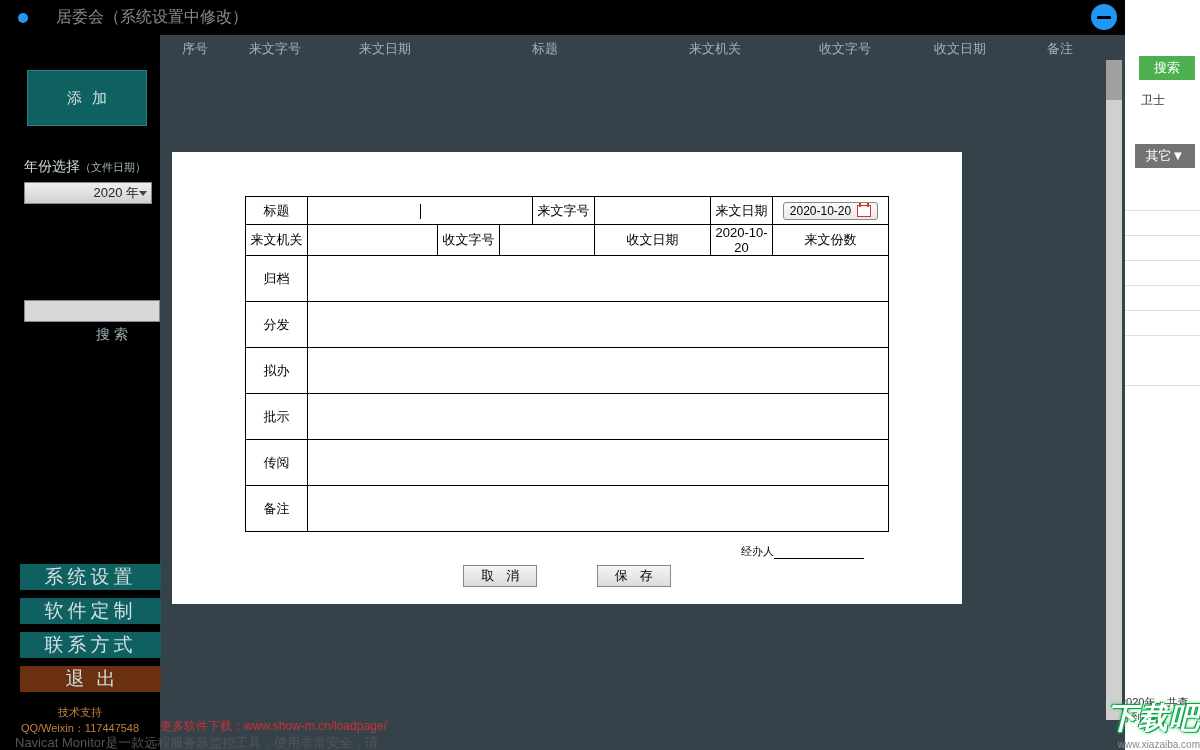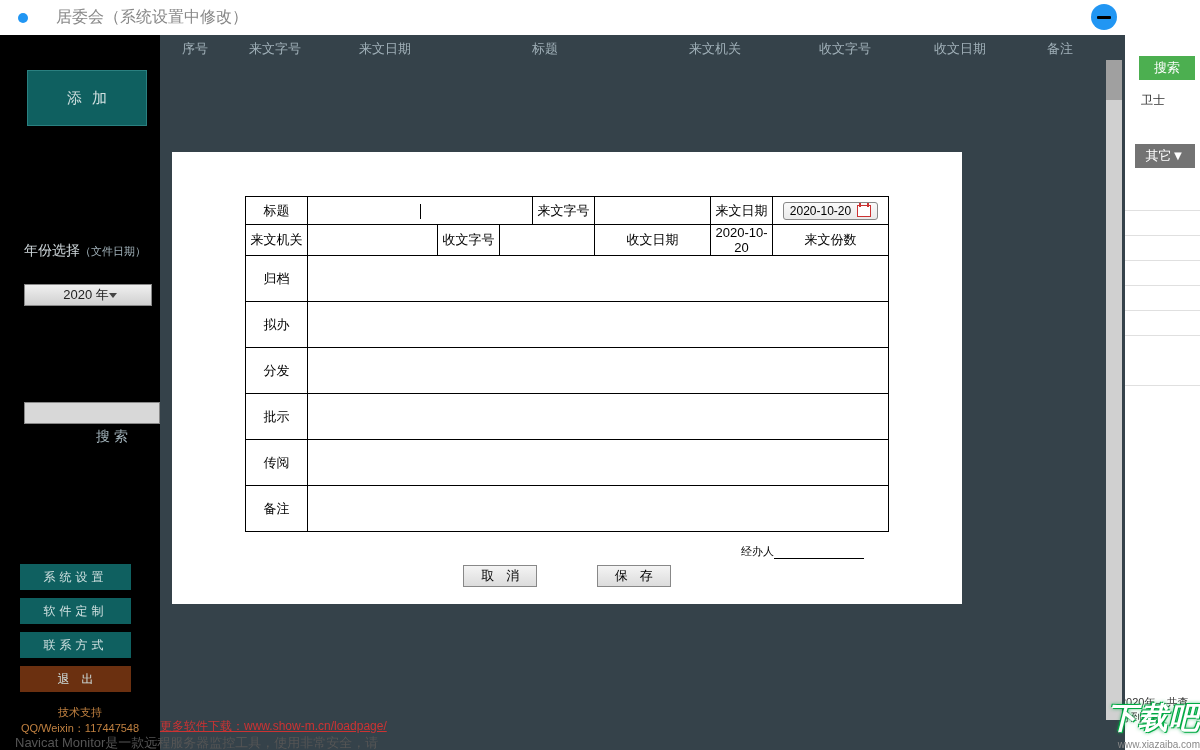--- a/index.html
+++ b/index.html
@@ -8,49 +8,49 @@
 
 .right-panel { position: absolute; right: 0; top: 0; width: 80px; height: 750px; background: #fff; z-index: 0; }
 .search-btn { position: absolute; right: 5px; top: 56px; width: 56px; height: 24px; background: #4caf50; color: #fff; display: flex; align-items: center; justify-content: center; font-size: 13px; }
 .right-text1 { position: absolute; right: 35px; top: 92px; font-size: 12px; color: #333; }
 .other-btn { position: absolute; right: 5px; top: 144px; width: 60px; height: 24px; background: #737373; color: #fff; display: flex; align-items: center; justify-content: center; font-size: 13px; }
 .right-lines .rl { position: absolute; right: 0; width: 75px; height: 1px; background: #e0e0e0; }
 .status-line { position: absolute; right: 5px; bottom: 25px; font-size: 11px; color: #333; }
 
 
 .main-window { position: absolute; left: 0; top: 0; width: 1125px; height: 750px; background: #35424a; z-index: 1; }
-.titlebar { height: 35px; background: #ffffff; display: flex; align-items: center; padding-left: 18px; position: relative; }
+.titlebar { height: 35px; background: #000000; display: flex; align-items: center; padding-left: 18px; position: relative; }
 .titlebar-dot { width: 10px; height: 10px; border-radius: 50%; background: #2196f3; margin-right: 28px; }
 .titlebar-text { color: #888; font-size: 16px; }
 .min-btn { position: absolute; right: 8px; top: 4px; width: 26px; height: 26px; border-radius: 50%; background: #2196f3; display: flex; align-items: center; justify-content: center; }
 .min-btn::after { content: ""; width: 14px; height: 3px; background: #000; border-radius: 1px; }
 
 .col-headers { position: absolute; left: 165px; top: 40px; right: 15px; display: flex; color: #a0b0b8; font-size: 13px; }
 .col-headers span { text-align: center; }
 
 
 .sidebar { position: absolute; left: 0; top: 35px; width: 160px; height: 715px; background: #000; padding: 35px 10px 10px 24px; }
 .add-btn { width: 120px; height: 56px; margin: 0 auto; border: 1px solid #2a8080; background: #0f6060; color: #d0e0e0; display: flex; align-items: center; justify-content: center; font-size: 15px; letter-spacing: 10px; padding-left: 10px; }
-.year-label { margin-top: 116px; color: #d0d8dc; font-size: 14px; }
+.year-label { margin-top: 32px; color: #d0d8dc; font-size: 14px; }
 .year-sub { font-size: 11px; color: #a0b0b8; }
-.year-select { margin-top: 24px; width: 128px; height: 22px; background: linear-gradient(#f0f0f0,#d0d0d0); border: 1px solid #888; display: flex; align-items: center; justify-content: center; padding: 0 4px 0 8px; font-size: 13px; color: #222; }
+.year-select { margin-top: 6px; width: 128px; height: 22px; background: linear-gradient(#f0f0f0,#d0d0d0); border: 1px solid #888; display: flex; align-items: center; justify-content: flex-end; padding: 0 4px 0 8px; font-size: 13px; color: #222; }
 .year-select .arrow { width: 0; height: 0; border-left: 4px solid transparent; border-right: 4px solid transparent; border-top: 5px solid #444; }
 .search-input { margin-top: 96px; width: 136px; height: 22px; background: #d8d8d8; border: 1px solid #888; }
 .search-label { text-align: right; color: #a0b0b8; font-size: 14px; margin-top: 4px; padding-right: 18px; letter-spacing: 4px; }
 .side-btns { position: absolute; bottom: 50px; left: 20px; }
-.side-btn { width: 111px; height: 26px; background: #0f6060; color: #d0e0e0; display: flex; align-items: center; justify-content: center; font-size: 12px; margin-bottom: 8px; letter-spacing: 4px; }
+.side-btn { width: 141px; height: 26px; background: #0f6060; color: #d0e0e0; display: flex; align-items: center; justify-content: center; font-size: 19px; margin-bottom: 8px; letter-spacing: 4px; }
 .side-btn.exit { background: #6b3010; margin-top: 6px; letter-spacing: 12px; padding-left: 12px; }
 .tech-support { position: absolute; bottom: 14px; left: 0; width: 160px; text-align: center; color: #c08040; font-size: 11px; line-height: 1.4; }
 
 
 .vscroll { position: absolute; right: 3px; top: 60px; width: 16px; bottom: 30px; background: #d0d0d0; }
 .vscroll .thumb { width: 100%; height: 40px; background: #a0a0a0; }
 
 
-.footer-strip { position: absolute; left: 160px; bottom: 15px; color: #cc3333; font-size: 12px; text-decoration: underline; }
+.footer-strip { position: absolute; left: 160px; bottom: 15px; color: #cc3333; font-size: 12px; }
 .footer-cut { position: absolute; left: 15px; bottom: -2px; color: #555; font-size: 13px; }
 
 
 .modal { position: absolute; left: 172px; top: 152px; width: 790px; height: 452px; background: #fff; z-index: 5; padding: 44px 50px 20px 50px; }
 .form-table { border-collapse: collapse; width: 644px; margin: 0 auto; }
 .form-table td { border: 1px solid #000; height: 28px; font-size: 13px; text-align: center; vertical-align: middle; padding: 0 4px; }
 .form-table .lbl { width: 62px; background: #fff; }
 .form-table .tall { height: 46px; }
 .date-widget { display: inline-flex; align-items: center; justify-content: center; gap: 6px; border: 1px solid #888; border-radius: 3px; padding: 1px 6px; background: linear-gradient(#fafafa,#eaeaea); font-size: 12px; }
 .cal-icon { width: 14px; height: 12px; background: #fff; border: 1px solid #c33; position: relative; }
@@ -158,25 +158,25 @@
         <td colspan="2"></td>
         <td class="lbl" style="width:62px">收文日期</td>
         <td>2020-10-20</td>
         <td class="lbl">来文份数</td>
       </tr>
       <tr>
             <td class="lbl tall">归档</td>
             <td colspan="7" class="tall"></td>
           </tr>
       <tr>
+            <td class="lbl tall">分发</td>
+            <td colspan="7" class="tall"></td>
+          </tr>
+      <tr>
             <td class="lbl tall">拟办</td>
-            <td colspan="7" class="tall"></td>
-          </tr>
-      <tr>
-            <td class="lbl tall">分发</td>
             <td colspan="7" class="tall"></td>
           </tr>
       <tr>
             <td class="lbl tall">批示</td>
             <td colspan="7" class="tall"></td>
           </tr>
       <tr>
             <td class="lbl tall">传阅</td>
             <td colspan="7" class="tall"></td>
           </tr>

